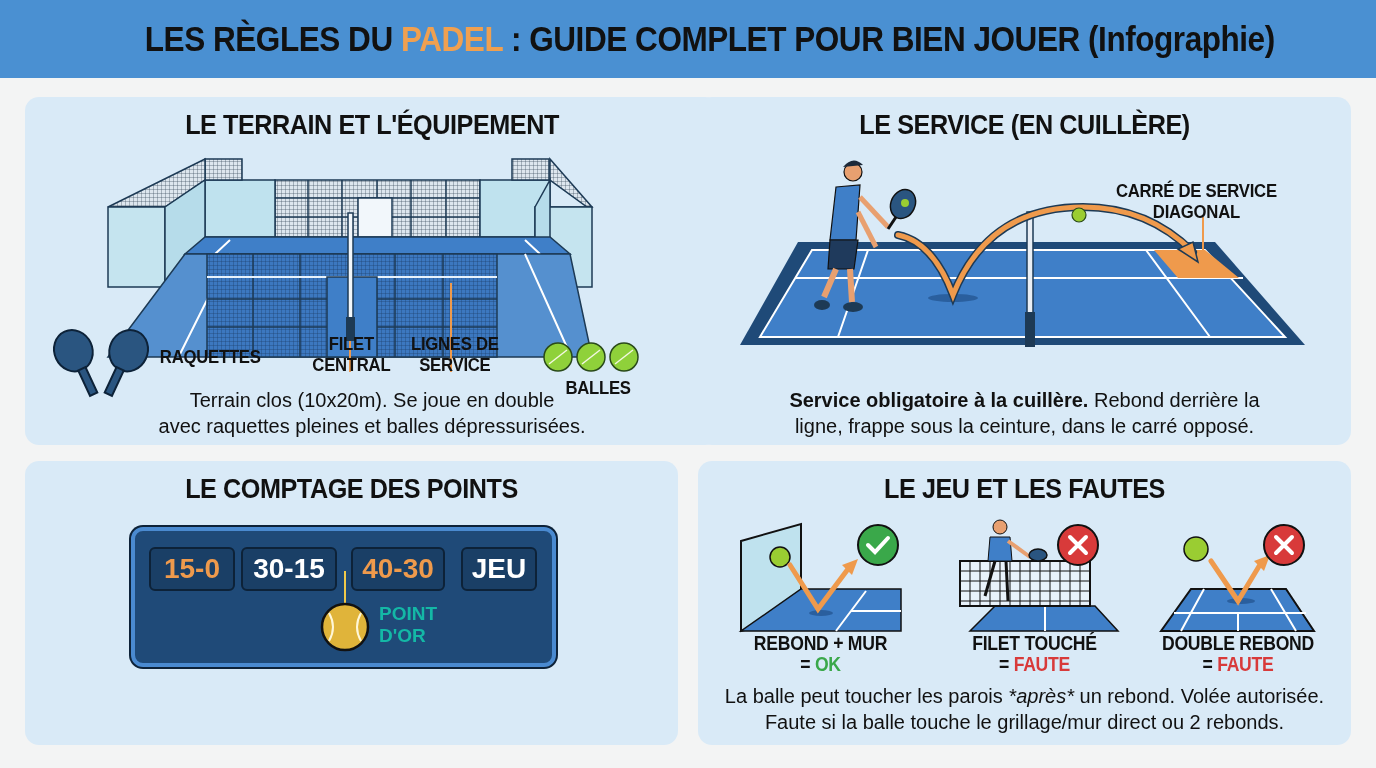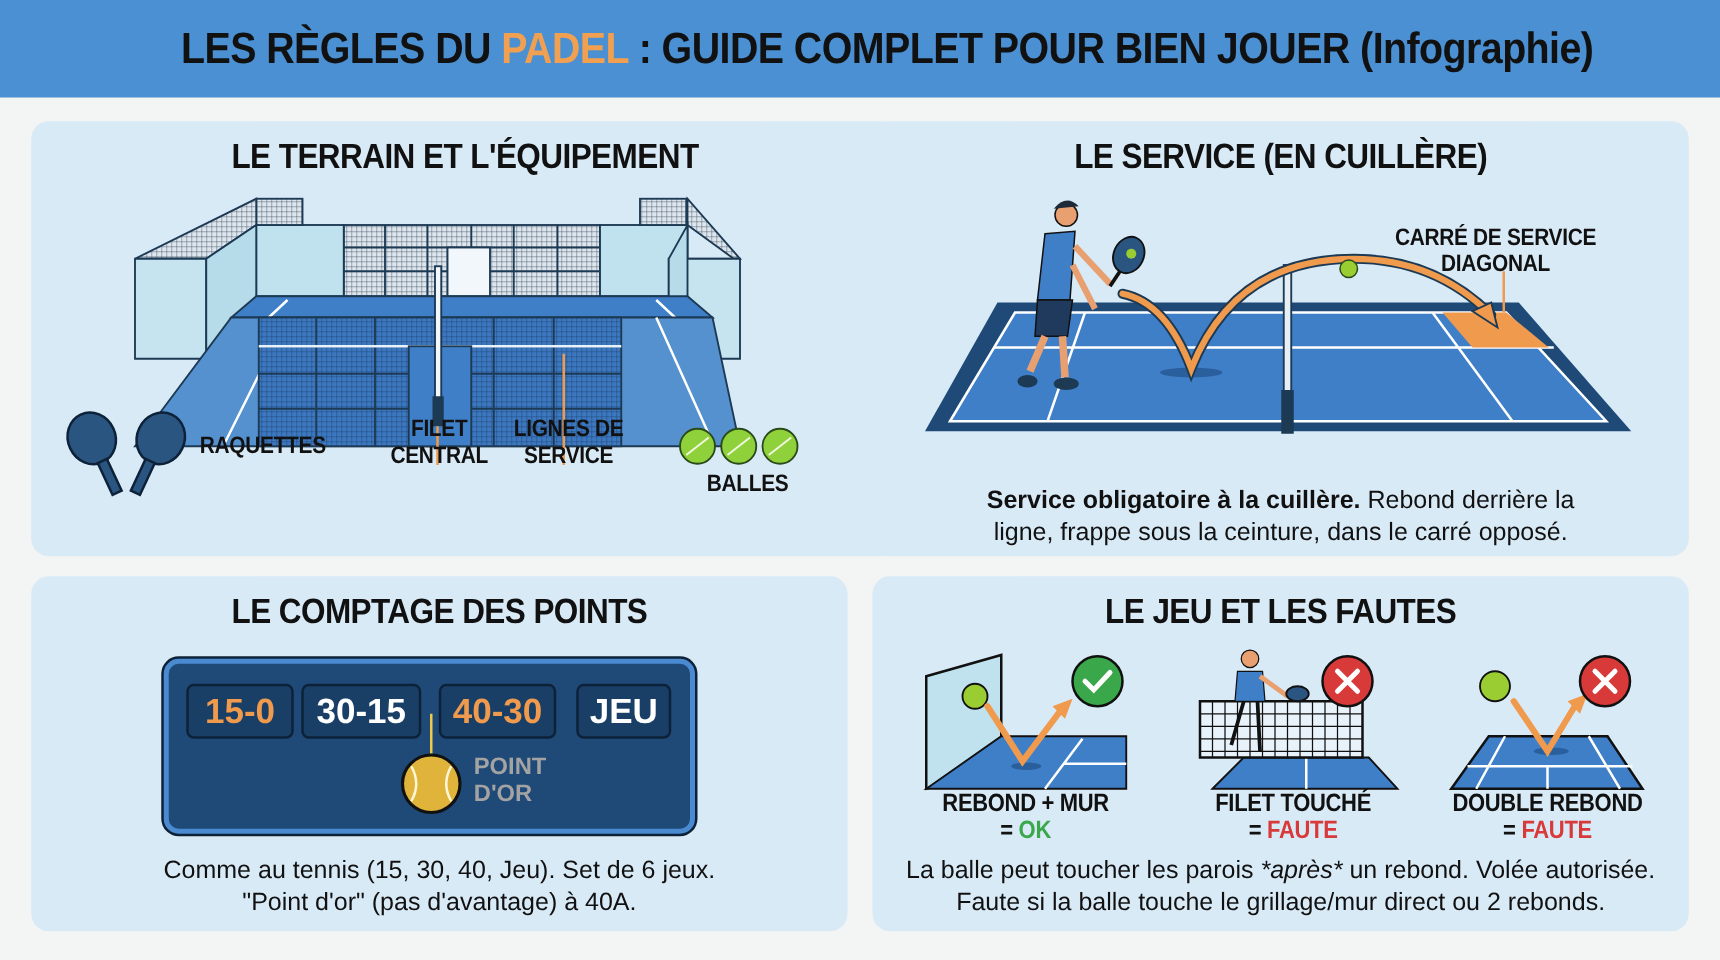--- a/index.html
+++ b/index.html
@@ -59,21 +59,21 @@
   .score-box {
     position: absolute; top: 16px; height: 44px;
     background: #1a3f66; border: 2px solid #0d2238; border-radius: 6px;
     display: flex; align-items: center; justify-content: center;
     font-weight: bold; font-size: 28px;
   }
   .score-orange { color: #ef9a4c; }
   .score-white { color: #ffffff; }
   .gold-label {
     position: absolute; left: 244px; top: 72px;
-    color: #a3a3a3; font-weight: bold; font-size: 19px; line-height: 22px;
+    color: #14b8a6; font-weight: bold; font-size: 19px; line-height: 22px;
     text-align: left;
   }
   .verdict-title { font-weight: bold; font-size: 20px; }
   .ok { color: #3aa84a; }
   .faute { color: #d83a3a; }
 </style>
 </head>
 <body>
 
 <div class="header">
@@ -159,20 +159,24 @@
         <circle cx="50" cy="17" r="14"></circle>
         <circle cx="83" cy="17" r="14"></circle>
     </g>
     <g fill="none" stroke="#f2f7e0" stroke-width="1.5">
       <path d="M8 24 Q17 17 26 10"></path>
         <path d="M41 24 Q50 17 59 10"></path>
         <path d="M74 24 Q83 17 92 10"></path>
     </g>
   </svg>
   <div class="label" style="left:536px;top:280px;">BALLES</div>
+  <div class="desc" style="top:290px;">
+    <div>Terrain clos (10x20m). Se joue en double</div>
+    <div>avec raquettes pleines et balles dépressurisées.</div>
+  </div>
 </div>
 
 <div class="panel p2">
   <div class="panel-title" style="top:12px;">LE SERVICE (EN CUILLÈRE)</div>
   <svg width="653" height="348" viewBox="0 0 653 348" style="left:0;top:0;">
 
     <polygon points="42,248 100,145 517,145 607,248" fill="#1f4a78"></polygon>
     <polygon points="62,240 114,153 507,153 587,240" fill="#3f7fc8" stroke="#fff" stroke-width="2"></polygon>
     <path d="M170 153 L140 240 M448 153 L512 240 M97 181 L545 181" stroke="#fff" stroke-width="2"></path>
 
@@ -225,24 +229,20 @@
     <svg width="60" height="80" viewBox="0 0 60 80" style="left:180px;top:40px;">
       <line x1="30" y1="0" x2="30" y2="32" stroke="#f0c94a" stroke-width="2"></line>
       <circle cx="30" cy="56" r="23" fill="#e0b43a" stroke="#111" stroke-width="2.5"></circle>
       <path d="M14 42 Q22 56 14 70 M46 42 Q38 56 46 70" fill="none" stroke="#fff7d8" stroke-width="2"></path>
     </svg>
     <div class="gold-label">
       <div>POINT</div>
       <div>D'OR</div>
     </div>
   </div>
-  <div class="desc" style="top:222px;">
-    <div>Comme au tennis (15, 30, 40, Jeu). Set de 6 jeux.</div>
-    <div>"Point d'or" (pas d'avantage) à 40A.</div>
-  </div>
 </div>
 
 <div class="panel p4">
   <div class="panel-title" style="top:12px;">LE JEU ET LES FAUTES</div>
 
   <svg width="170" height="110" viewBox="0 0 170 110" style="left:38px;top:60px;">
     <polygon points="5,20 65,3 65,95 5,110" fill="#bfe2ee" stroke="#111" stroke-width="2"></polygon>
     <polygon points="65,68 165,68 165,110 5,110" fill="#3f7fc8" stroke="#111" stroke-width="1.5"></polygon>
     <path d="M100 110 L130 70 M115 90 H165" stroke="#fff" stroke-width="2"></path>
     <ellipse cx="85" cy="92" rx="12" ry="3" fill="#2a5f9e"></ellipse>

